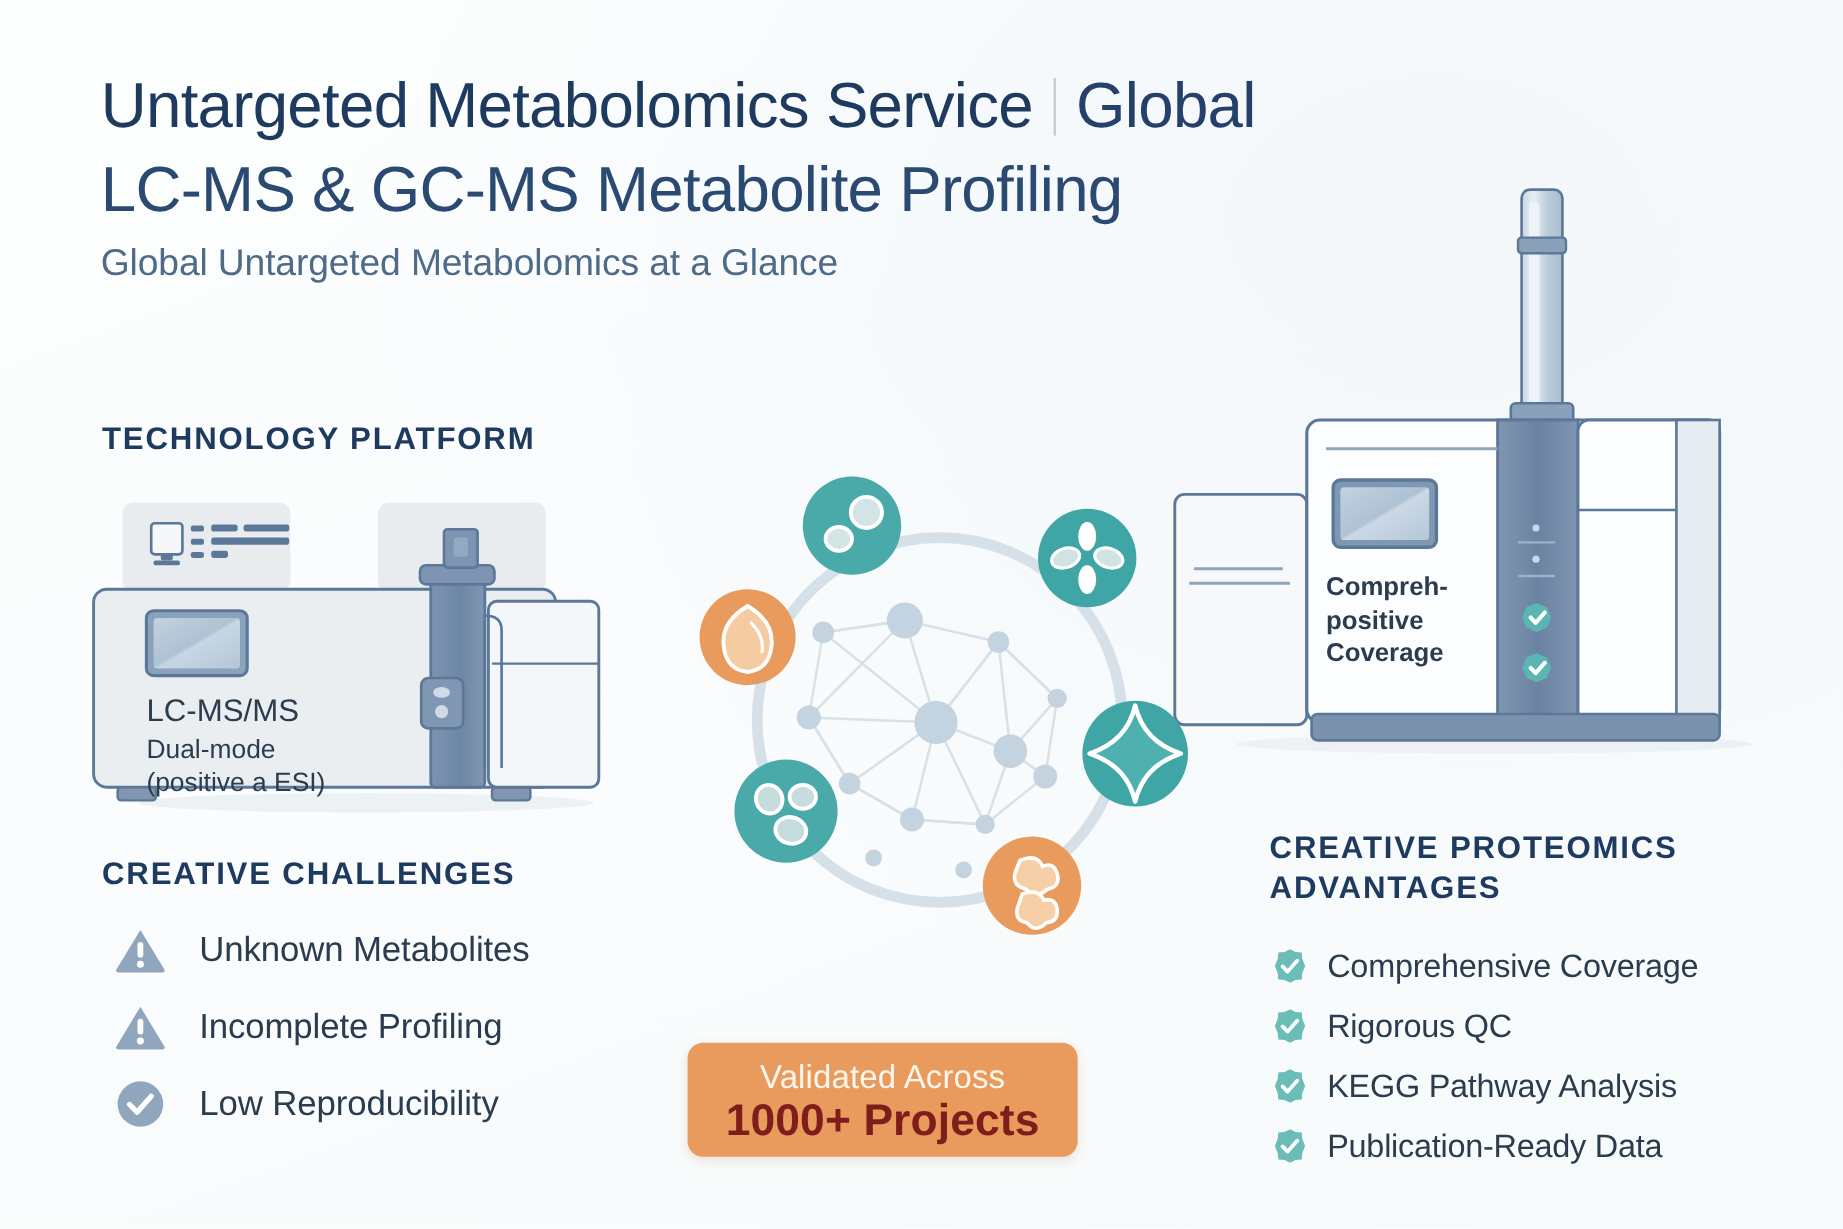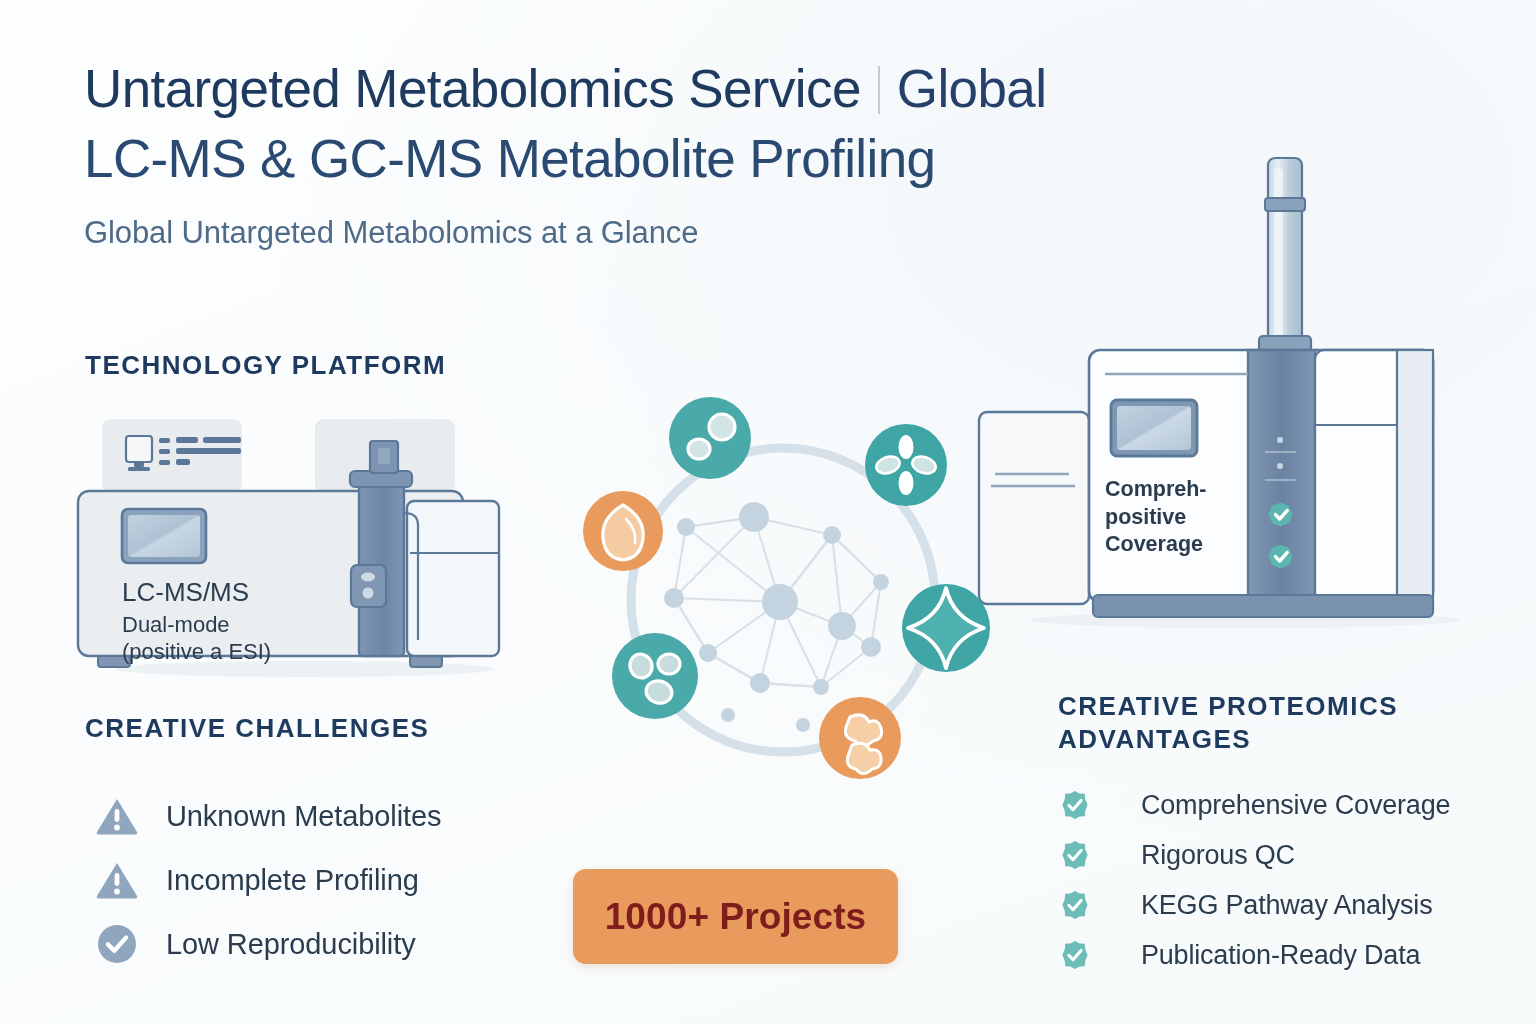--- a/index.html
+++ b/index.html
@@ -21,21 +21,21 @@
     font-weight:700; letter-spacing:-0.6px; white-space:nowrap;
   }
   #title-line1 .t-main { font-weight:400; }
   #title-line1 .t-div {
     display:inline-block; width:2px; height:48px; background:#c3ced8;
     vertical-align:-7px; margin:0 17px;
   }
   #title-line1 .t-sub { font-weight:400; color:#25406a; }
   #title-line2 { font-weight:400; color:#2a4a72; margin-top:2px; }
   #subtitle {
-    margin-top:22px; font-size:31px; color:#4f6b88; font-weight:400;
+    margin-top:8px; font-size:31px; color:#4f6b88; font-weight:400;
     letter-spacing:-0.1px;
   }
 
   
   .sec-head {
     position:absolute; color:#1e3a5f; font-weight:700;
     font-size:26px; letter-spacing:1.5px; line-height:33px;
   }
   #tech-head { left:85px; top:349px; }
   #challenges-head { left:85px; top:712px; }
@@ -58,29 +58,29 @@
   #badge {
     position:absolute; left:573px; top:869px; width:325px; height:95px;
     background:#e89b5c; border-radius:13px;
     display:flex; flex-direction:column; align-items:center; justify-content:center;
     box-shadow:0 3px 9px rgba(190,130,70,0.20);
   }
   #badge-line1 { font-size:27.5px; color:#fdf6ee; font-weight:400; line-height:34px; letter-spacing:0.1px;}
   #badge-line2 { font-size:37px; color:#7f1d1d; font-weight:700; line-height:38px; letter-spacing:0.1px;}
 
   
-  #challenges-list { position:absolute; left:92px; top:784px; width:470px; }
+  #challenges-list { position:absolute; left:92px; top:760px; width:470px; }
   #challenges-list .row { display:flex; align-items:center; height:64px; }
   #challenges-list .ico { width:50px; flex:0 0 50px; display:flex; justify-content:center; }
   #challenges-list .lbl {
     font-size:29px; color:#2b3c4e; font-weight:400; margin-left:24px; letter-spacing:-0.1px;
   }
 
   #adv-list { position:absolute; left:1058px; top:780px; width:440px; }
-  #adv-list .row { display:flex; align-items:center; height:50px;gap:35px; }
+  #adv-list .row { display:flex; align-items:center; height:50px; }
   #adv-list .ico { width:34px; flex:0 0 34px; display:flex; justify-content:center; }
   #adv-list .lbl {
     font-size:27px; color:#2b3c4e; font-weight:400; margin-left:14px; letter-spacing:-0.2px;
   }
 </style>
 </head>
 <body>
 
 <div class="stage">
 
@@ -339,20 +339,21 @@
     <g>
       <circle cx="292" cy="353" r="41" fill="#e89b5c"></circle>
       <g fill="#f6cfa6" stroke="#ffffff" stroke-width="3">
         <path d="M282 332 q14 -6 19 5 q9 -4 12 6 q3 11 -8 13 q-10 9 -18 0 q-12 -3 -9 -14 z"></path>
         <path d="M284 360 q13 -5 18 5 q10 -2 11 8 q1 10 -9 11 q-9 9 -16 0 q-11 -2 -8 -13 z"></path>
       </g>
     </g>
   </svg>
 
   <div id="badge">
+    <div id="badge-line1">Validated Across</div>
     <div id="badge-line2">1000+ Projects</div>
   </div>
 
   <div id="challenges-list">
 
     <div class="row">
       <span class="ico">
         <svg width="44" height="40" viewBox="0 0 44 40">
           <path d="M22 3 L42 36 Q43 38.5 40 38.5 L4 38.5 Q1 38.5 2 36 Z" fill="#8fa6bd"></path>
           <rect x="19.6" y="13" width="4.8" height="13" rx="2.4" fill="#ffffff"></rect>

